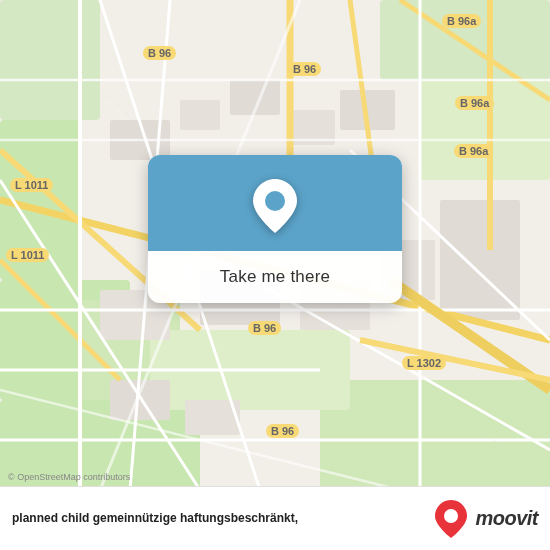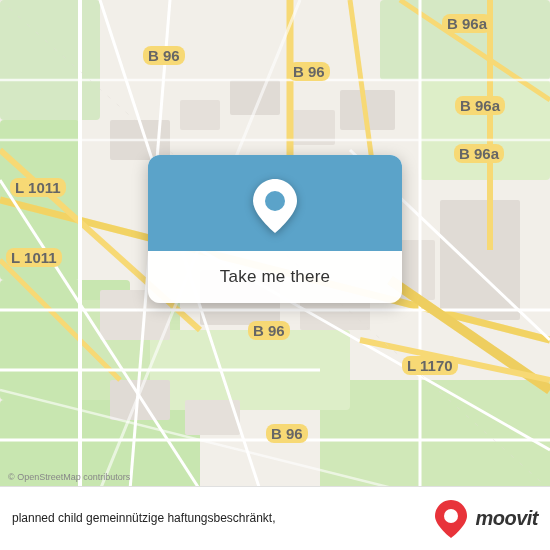--- a/index.html
+++ b/index.html
@@ -15,21 +15,21 @@
       width: 550px;
       height: 550px;
       position: relative;
       background-color: #f2efe9;
       overflow: hidden;
     }
 
     
     .road-label {
       position: absolute;
-      font-size: 15px;
+      font-size: 11px;
       font-weight: bold;
       color: #666;
       background: #f7d975;
       border-radius: 8px;
       padding: 1px 5px;
       white-space: nowrap;
     }
 
     
     #popup-card {
@@ -103,21 +103,21 @@
     .bottom-text-group {
       flex: 1;
       display: flex;
       flex-direction: column;
       justify-content: center;
     }
 
     .bottom-title {
       font-size: 12px;
       color: #222;
-      font-weight: 400;
+      font-weight: 700;
       line-height: 1.4;
     }
 
     .copyright-text {
       font-size: 9px;
       color: #888;
       position: absolute;
       bottom: 68px;
       left: 8px;
     }
@@ -217,21 +217,21 @@
 
   <div style="position:absolute;top:14px;left:442px;" class="road-label">B 96a</div>
   <div style="position:absolute;top:46px;left:143px;" class="road-label">B 96</div>
   <div style="position:absolute;top:96px;left:455px;" class="road-label">B 96a</div>
   <div style="position:absolute;top:178px;left:10px;" class="road-label">L 1011</div>
   <div style="position:absolute;top:174px;left:328px;" class="road-label">1045</div>
   <div style="position:absolute;top:248px;left:6px;" class="road-label">L 1011</div>
   <div style="position:absolute;top:62px;left:288px;" class="road-label">B 96</div>
   <div style="position:absolute;top:321px;left:248px;" class="road-label">B 96</div>
   <div style="position:absolute;top:424px;left:266px;" class="road-label">B 96</div>
-  <div style="position:absolute;top:356px;left:402px;" class="road-label">L 1170</div>
+  <div style="position:absolute;top:356px;left:402px;" class="road-label">L 1302</div>
   <div style="position:absolute;top:144px;left:454px;" class="road-label">B 96a</div>
 
   <div class="copyright-text">© OpenStreetMap contributors</div>
 
   <div id="popup-card">
     <div class="popup-pin-area">
       <div class="pin-icon">
         <svg width="44" height="54" viewBox="0 0 44 54" fill="none" xmlns="http://www.w3.org/2000/svg">
           <path d="M22 0C10 0 0 10 0 22C0 36 22 54 22 54C22 54 44 36 44 22C44 10 34 0 22 0Z" fill="white"></path>
           <circle cx="22" cy="22" r="10" fill="#5ba3c9"></circle>

